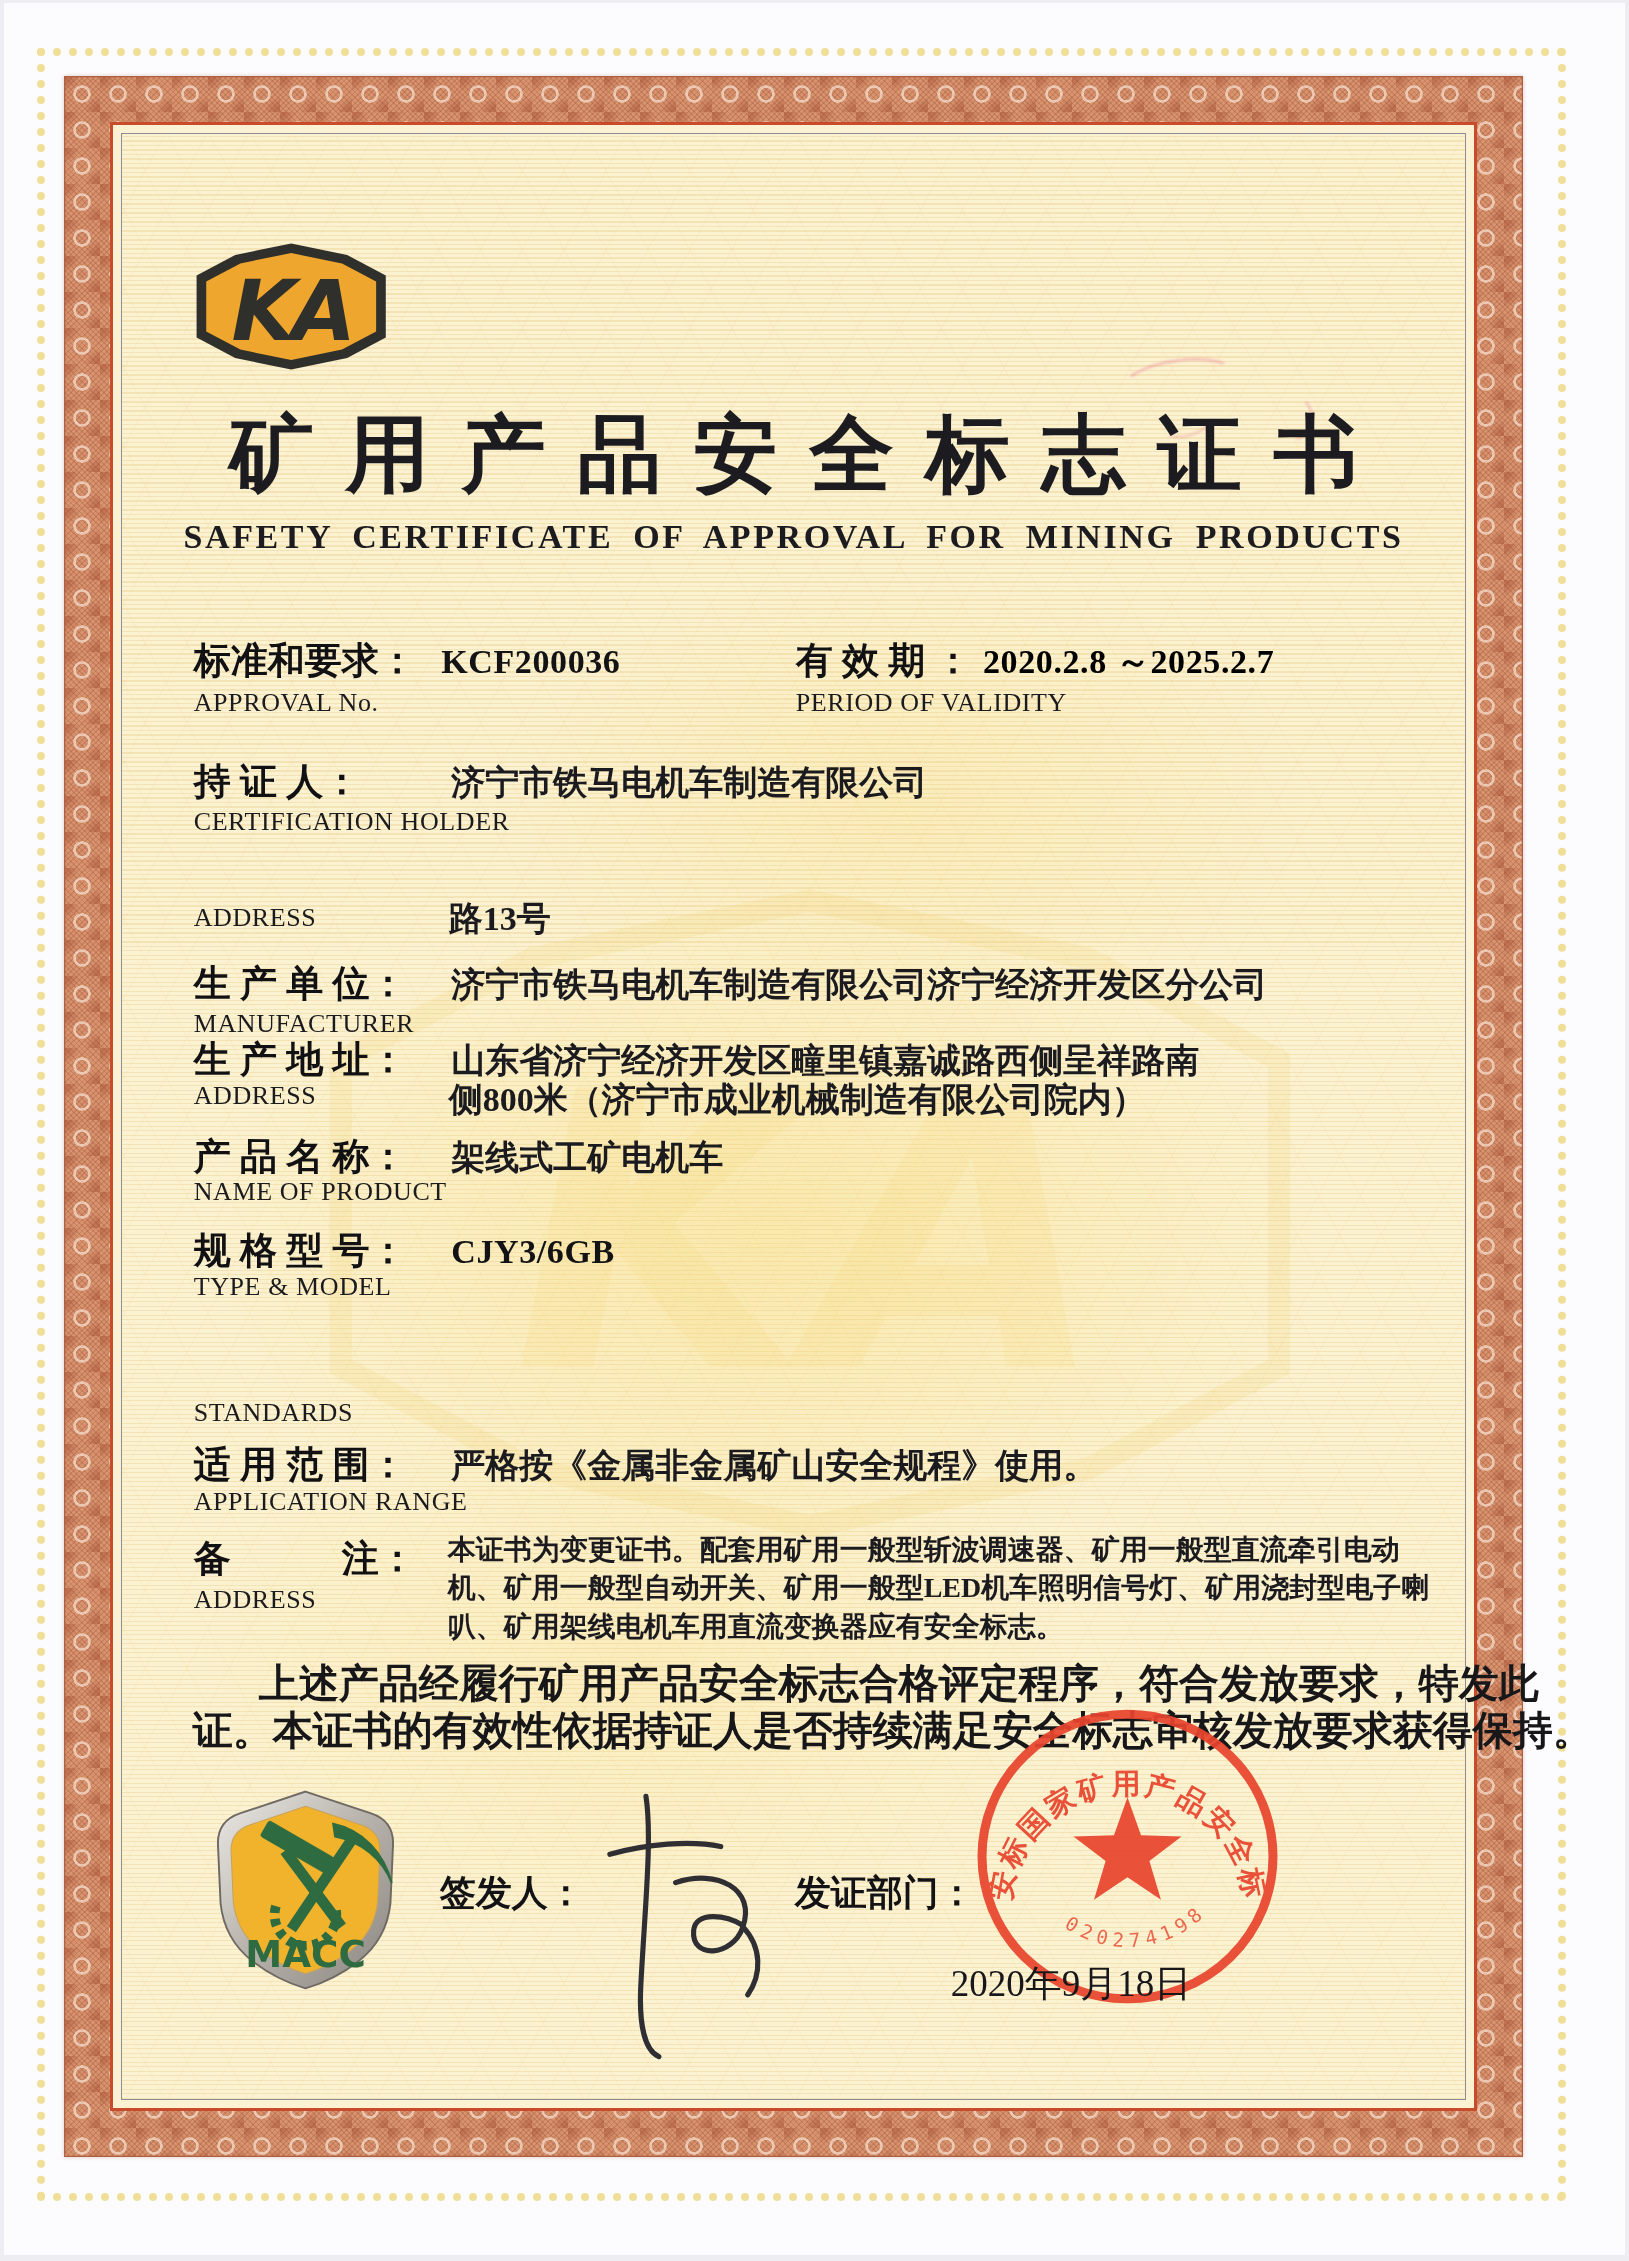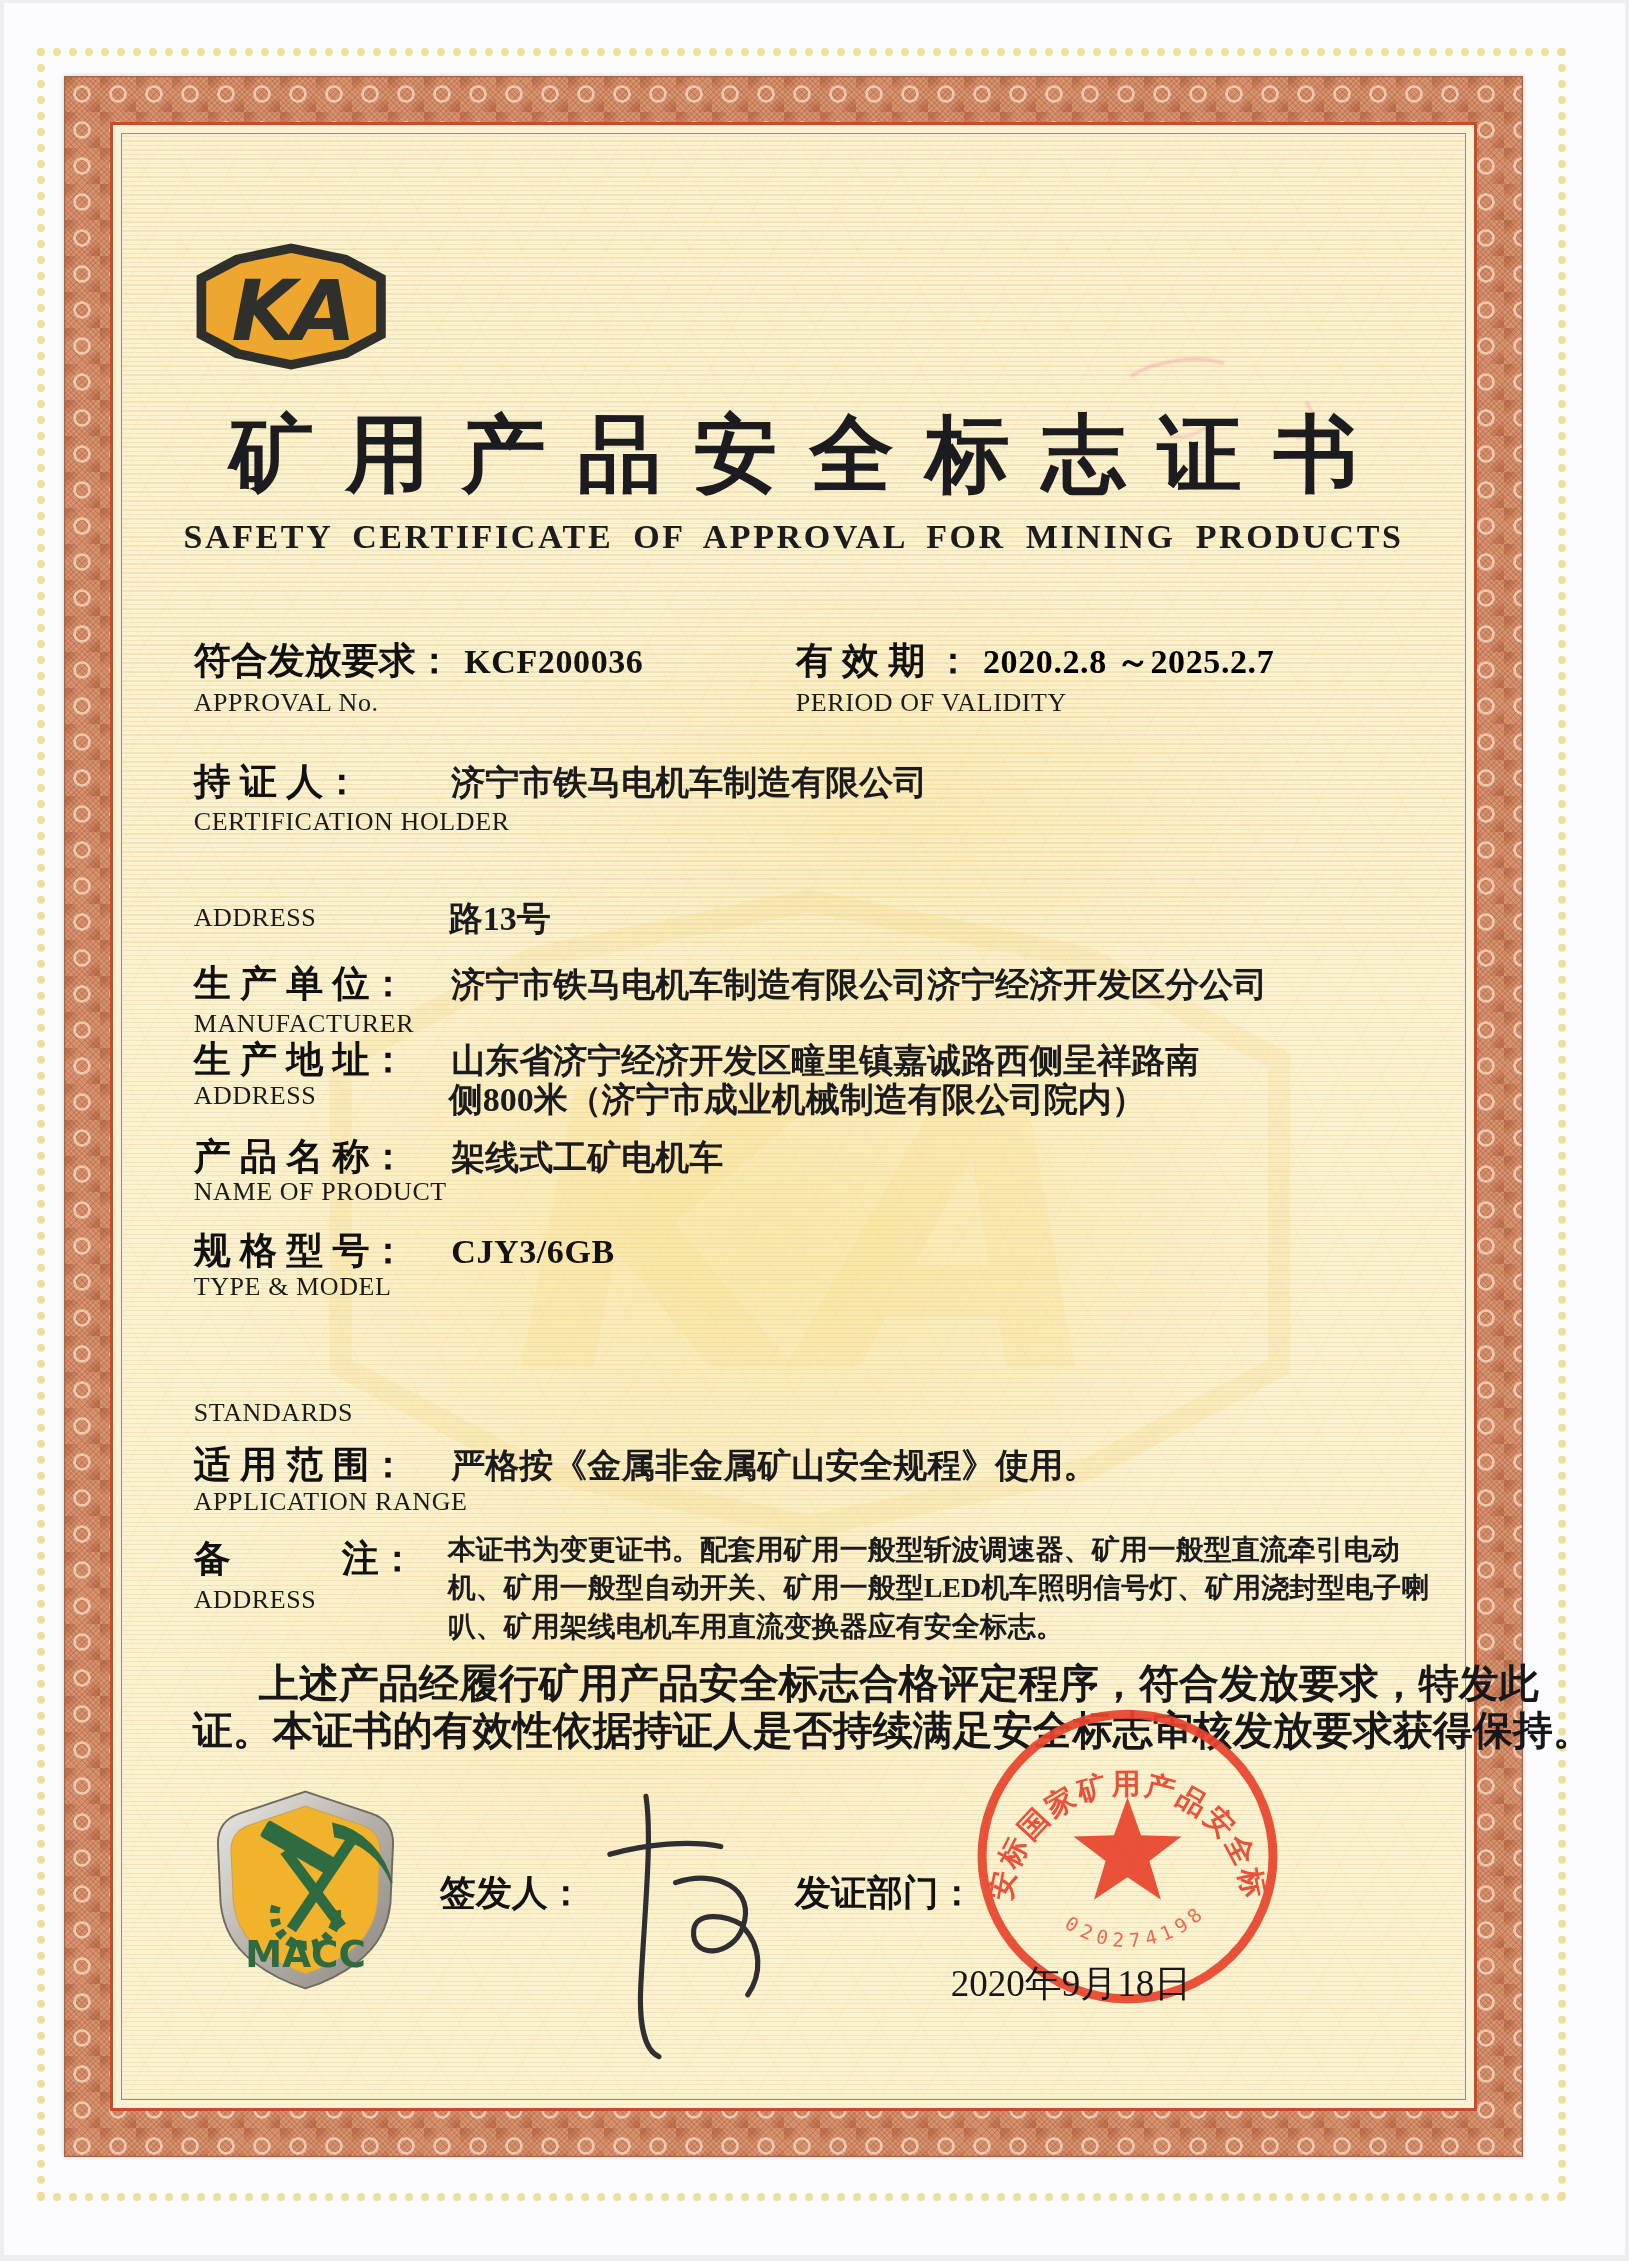--- a/index.html
+++ b/index.html
@@ -96,22 +96,22 @@
         <div class="smudge">
             <i class="s1"></i>
             <i class="s2"></i>
             <i class="s3"></i>
           </div>
 
         <div class="title">矿用产品安全标志证书</div>
         <div class="subtitle">SAFETY CERTIFICATE OF APPROVAL FOR MINING PRODUCTS</div>
 
         <div class="row" style="top:502px">
-          <span class="cn-label">符合发放要求：</span>
-          <span class="mono-value" style="margin-left:9px">KCF200036</span>
+          <span class="cn-label">标准和要求：</span>
+          <span class="mono-value" style="margin-left:23px">KCF200036</span>
         </div>
         <div class="en-label" style="top:554px">APPROVAL No.</div>
         <div class="validity" style="top:502px">
           <span class="cn-label">有 效 期 ：</span>
           <span class="mono-value" style="margin-left:9px">2020.2.8 ～2025.2.7</span>
         </div>
         <div class="en-label" style="left:674px;top:554px">PERIOD OF VALIDITY</div>
 
         <div class="row" style="top:623px">
           <span class="cn-label fixed">持 证 人：</span>

